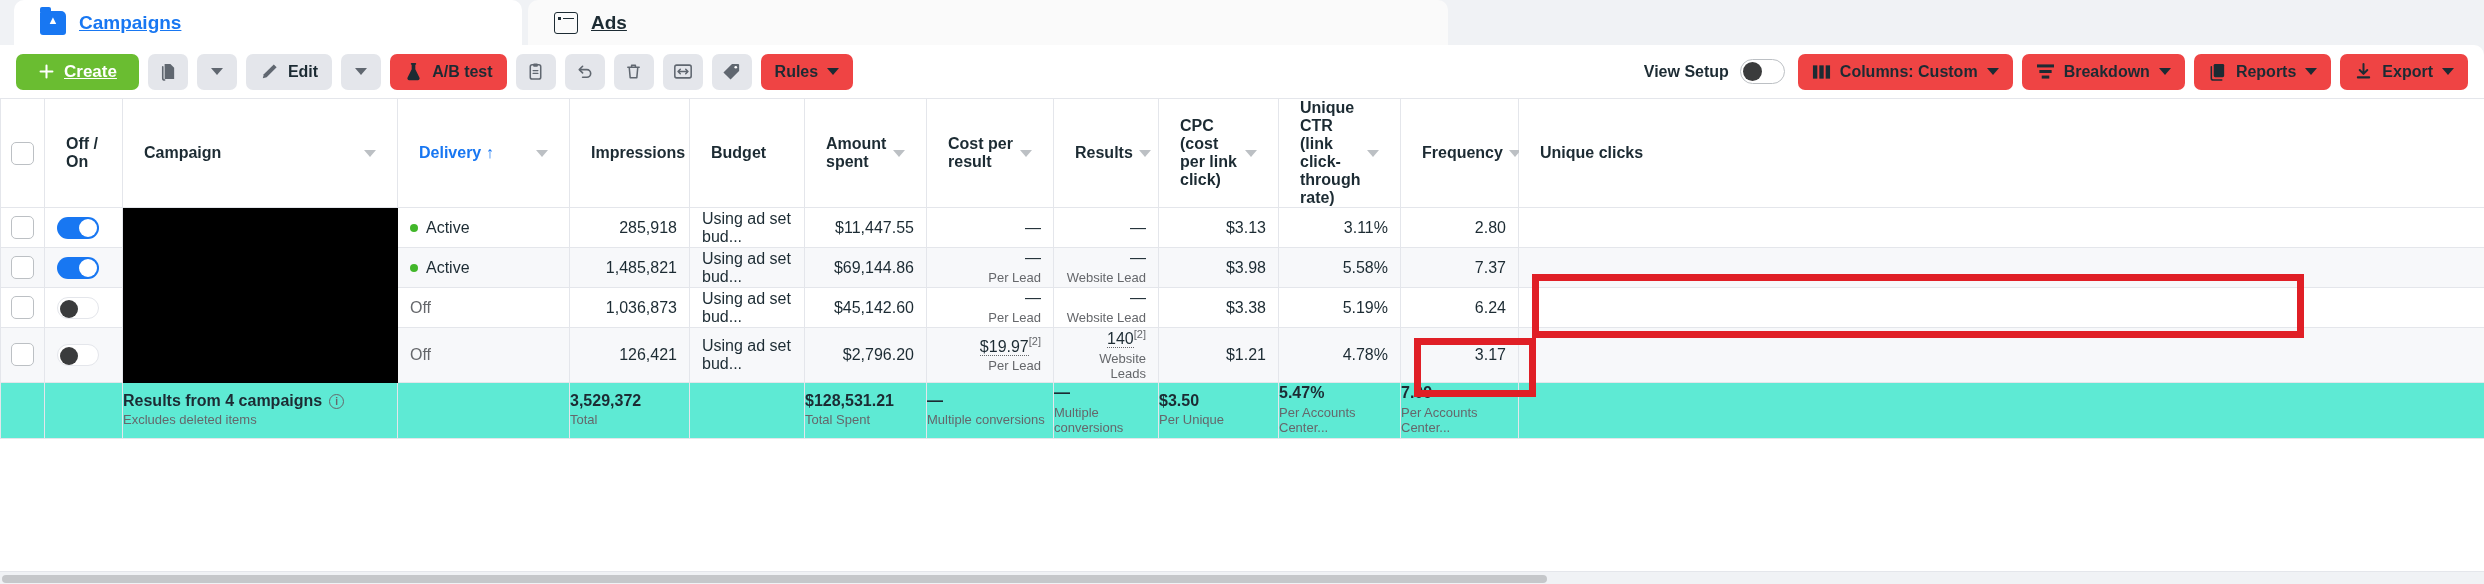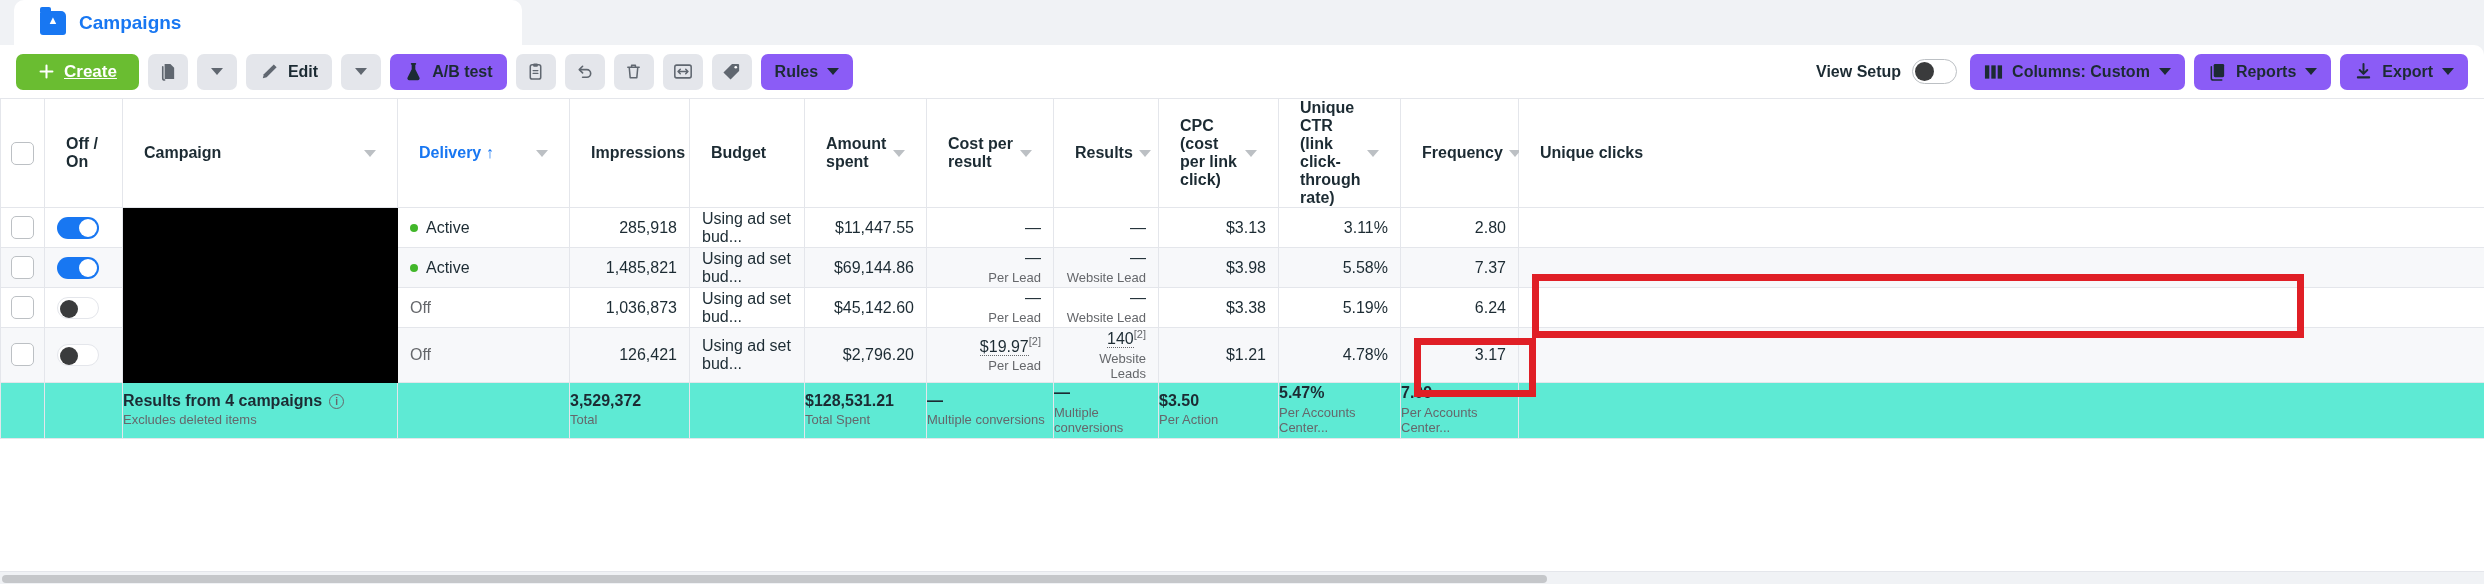--- a/index.html
+++ b/index.html
@@ -26,20 +26,21 @@
     align-items: center;
     gap: 13px;
     padding: 0 30px 0 26px;
     border-radius: 10px 10px 0 0;
     font-size: 19px;
     font-weight: 600;
     color: #1c2b33;
     background: #fafafa;
     cursor: pointer;
     white-space: nowrap;
+    text-decoration: underline;
   }
   .tab.active { background: #ffffff; color: #1877f2; }
   .tab.w1 { width: 508px; }
   .tab.w2 { width: 1040px; }
   .tab.w3 { width: 920px; }
 
   .ico-campaign {
     width: 26px; height: 24px; flex: none;
     background: #1877f2;
     border-radius: 2px 5px 3px 3px;
@@ -98,21 +99,21 @@
     font-weight: 600;
     color: #1c2b33;
     cursor: pointer;
     white-space: nowrap;
     border: none;
   }
   .btn.sq { width: 40px; padding: 0; }
   .btn.create {
     background: #6abd31; color: #fff; padding: 0 22px; font-size: 17px; text-decoration: underline;
   }
-  .btn.light { background: #8b5cf6; justify-content: space-between; }
+  .btn.light { background: #ef4444; justify-content: space-between; }
   .caret { width:0;height:0;border-left:6px solid transparent;border-right:6px solid transparent;border-top:7px solid #1c2b33; }
   .caret.dim { border-top-color:#606770; }
   .spacer { flex: 1; }
   .viewsetup { display:flex; align-items:center; gap:11px; font-size:16px; font-weight:600; color:#1c2b33; margin-right:4px; }
   .toggle {
     width: 45px; height: 25px; border-radius: 13px;
     border: 1.5px solid #bcc0c4; background:#fff; position: relative; cursor:pointer;
   }
   .toggle::after {
     content:""; position:absolute; left:2px; top:2px;
@@ -189,20 +190,24 @@
   }
 </style>
 </head>
 <body>
 
 <div class="tabbar">
   <div class="tab active w1">
     <span class="ico-campaign"></span>
     <span>Campaigns</span>
   </div>
+  <div class="tab w3">
+    <span class="ico-ads"></span>
+    <span>Ads</span>
+  </div>
 </div>
 
 <div class="panel">
 
   <div class="toolbar">
 
     <button class="btn create">
       <svg class="ic" width="17" height="17" viewBox="0 0 20 20">
           <path d="M10 3v14M3 10h14" stroke="#fff" stroke-width="2.4" stroke-linecap="round"></path>
         </svg>
@@ -283,20 +288,29 @@
     <button class="btn light">
       <svg class="ic" width="19" height="16" viewBox="0 0 20 16">
         <rect x="1" y="1" width="4.6" height="14" fill="#1c2b33"></rect>
           <rect x="7.7" y="1" width="4.6" height="14" fill="#1c2b33"></rect>
           <rect x="14.4" y="1" width="4.6" height="14" fill="#1c2b33"></rect>
       </svg>
       <span>Columns: Custom</span>
       <span class="caret"></span>
     </button>
 
+    <button class="btn light">
+      <svg class="ic" width="19" height="17" viewBox="0 0 20 18">
+        <rect x="1" y="1.5" width="18" height="3.2" fill="#1c2b33"></rect>
+          <rect x="3.5" y="7.4" width="13" height="3.2" fill="#1c2b33"></rect>
+          <rect x="6" y="13.3" width="8" height="3.2" fill="#1c2b33"></rect>
+      </svg>
+      <span>Breakdown</span>
+      <span class="caret"></span>
+    </button>
 
     <button class="btn light">
       <svg class="ic" width="19" height="19" viewBox="0 0 20 20">
         <rect x="6" y="2" width="11" height="14" rx="1.5" fill="#1c2b33"></rect>
         <path d="M3.5 5v12a2 2 0 002 2h9" stroke="#1c2b33" stroke-width="1.6" fill="none" stroke-linecap="round"></path>
       </svg>
       <span>Reports</span>
       <span class="caret"></span>
     </button>
 
@@ -520,21 +534,21 @@
           <td class="num">
             <div class="cellmain">—</div>
             <div class="cellsub">Multiple conversions</div>
           </td>
           <td class="num">
             <div class="cellmain">—</div>
             <div class="cellsub">Multiple conversions</div>
           </td>
           <td class="num">
             <div class="cellmain">$3.50</div>
-            <div class="cellsub">Per Action</div>
+            <div class="cellsub">Per Unique</div>
           </td>
           <td class="num">
             <div class="cellmain">5.47%</div>
             <div class="cellsub">Per Accounts Center...</div>
           </td>
           <td class="num">
             <div class="cellmain">7.09</div>
             <div class="cellsub">Per Accounts Center...</div>
           </td>
           <td class="num"></td>

